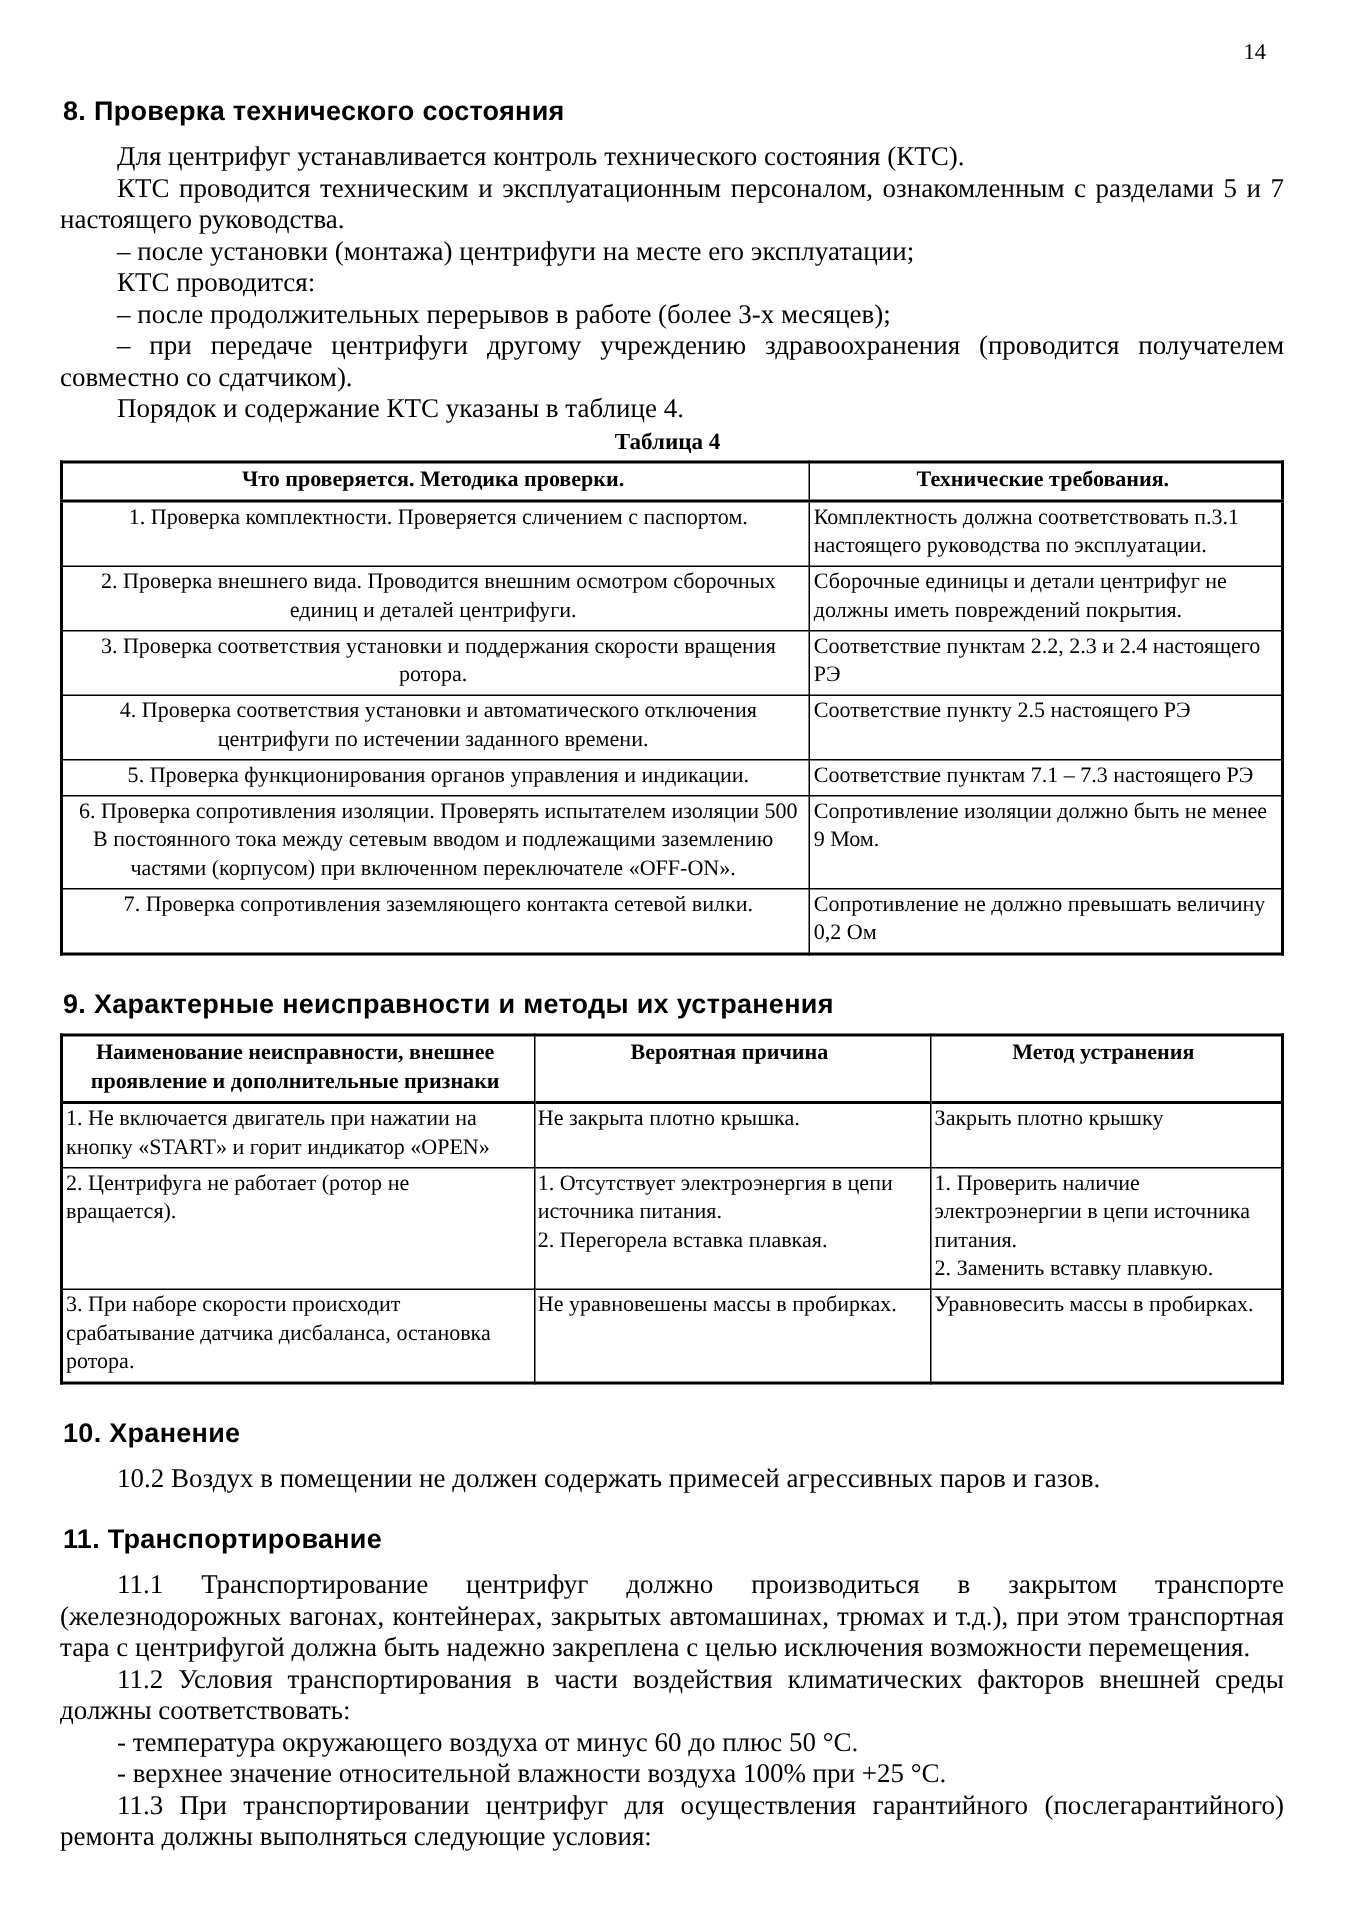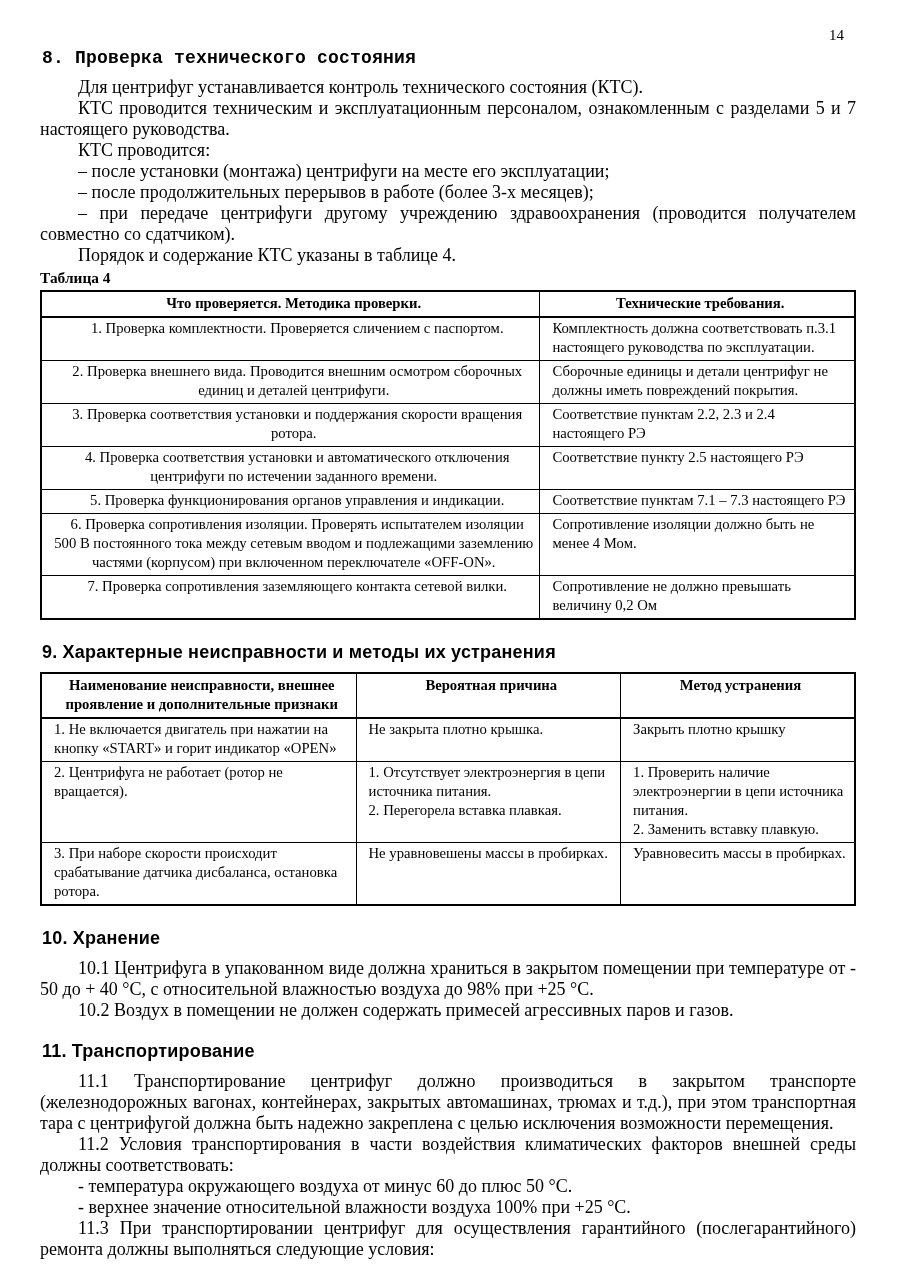--- a/index.html
+++ b/index.html
@@ -23,47 +23,47 @@
     padding-right: 12px;
     line-height: 18px;
   }
   h2.sec-title {
     font-family: "Liberation Sans", sans-serif;
     font-weight: bold;
     font-size: 18px;
     margin: 20px 0 9px 2px;
     letter-spacing: 0.2px;
   }
-  h2.first { margin-top: 4px; font-family: Liberation Mono, monospace; }
+  h2.first { margin-top: 20px; }
   p.body-par {
     margin: 0;
     font-size: 18px;
     line-height: 21px;
     text-align: justify;
     text-indent: 38px;
   }
   .tbl-caption {
     font-weight: bold;
     font-size: 15.4px;
-    text-align: left;
+    text-align: center;
     margin: 2px 6px 2px 0;
     line-height: 20px;
   }
   table.doc-table {
     width: 100%;
     border-collapse: collapse;
     border: 2px solid #000;
     table-layout: fixed;
     margin: 0 0 2px 0;
   }
   table.doc-table th, table.doc-table td {
     border: 1px solid #000;
     font-size: 14.7px;
     line-height: 19px;
-    padding: 1px 6px 3px 12px;
+    padding: 1px 6px 3px 2px;
     vertical-align: top;
     white-space: pre-line;
   }
   table.doc-table th {
     text-align: center;
     font-weight: bold;
     border-bottom: 2px solid #000;
     padding-top: 2px;
   }
   table.doc-table td.num-indent { text-indent: 7px; text-align: center; }
@@ -72,22 +72,22 @@
 </head>
 <body>
 
 <div class="page">
 
   <div class="page-number">14</div>
 
   <h2 class="sec-title first">8. Проверка технического состояния</h2>
   <p class="body-par">Для центрифуг устанавливается контроль технического состояния (КТС).</p>
   <p class="body-par">КТС проводится техническим и эксплуатационным персоналом, ознакомленным с разделами 5 и 7 настоящего руководства.</p>
+  <p class="body-par">– после установки (монтажа) центрифуги на месте его эксплуатации;</p>
   <p class="body-par">КТС проводится:</p>
-  <p class="body-par">– после установки (монтажа) центрифуги на месте его эксплуатации;</p>
   <p class="body-par">– после продолжительных перерывов в работе (более 3-х месяцев);</p>
   <p class="body-par">– при передаче центрифуги другому учреждению здравоохранения (проводится получателем совместно со сдатчиком).</p>
   <p class="body-par">Порядок и содержание КТС указаны в таблице 4.</p>
 
   <div class="tbl-caption">Таблица 4</div>
 
   <table class="doc-table">
     <colgroup>
         <col style="width:61.3%">
         <col style="width:38.7%">
@@ -112,21 +112,21 @@
     <tr>
       <td class="num-indent">4. Проверка соответствия установки и автоматического отключения центрифуги по истечении заданного времени.</td>
       <td>Соответствие пункту 2.5 настоящего РЭ</td>
     </tr>
     <tr>
       <td class="num-indent">5. Проверка функционирования органов управления и индикации.</td>
       <td>Соответствие пунктам 7.1 – 7.3 настоящего РЭ</td>
     </tr>
     <tr>
       <td class="num-indent">6. Проверка сопротивления изоляции. Проверять испытателем изоляции 500 В постоянного тока между сетевым вводом и подлежащими заземлению частями (корпусом) при включенном переключателе «OFF-ON».</td>
-      <td>Сопротивление изоляции должно быть не менее 4 Мом.</td>
+      <td>Сопротивление изоляции должно быть не менее 9 Мом.</td>
     </tr>
     <tr>
       <td class="num-indent">7. Проверка сопротивления заземляющего контакта сетевой вилки.</td>
       <td>Сопротивление не должно превышать величину  0,2 Ом</td>
     </tr>
   </tbody>
     </table>
 
   <h2 class="sec-title sec9-gap">9. Характерные неисправности и методы их устранения</h2>
 
@@ -156,21 +156,20 @@
     </tr>
     <tr>
       <td>3. При наборе скорости происходит срабатывание датчика дисбаланса, остановка ротора.</td>
       <td>Не уравновешены массы в пробирках.</td>
       <td>Уравновесить массы в пробирках.</td>
     </tr>
   </tbody>
     </table>
 
   <h2 class="sec-title">10. Хранение</h2>
-  <p class="body-par">10.1 Центрифуга в упакованном виде должна храниться в закрытом помещении при температуре от - 50 до + 40 °С, с относительной влажностью воздуха до 98% при +25 °С.</p>
   <p class="body-par">10.2 Воздух в помещении не должен содержать примесей агрессивных паров и газов.</p>
 
   <h2 class="sec-title">11. Транспортирование</h2>
   <p class="body-par">11.1 Транспортирование центрифуг должно производиться в закрытом транспорте (железнодорожных вагонах, контейнерах, закрытых автомашинах, трюмах и т.д.), при этом транспортная тара с центрифугой должна быть надежно закреплена с целью исключения возможности перемещения.</p>
   <p class="body-par">11.2 Условия транспортирования в части воздействия климатических факторов внешней среды должны соответствовать:</p>
   <p class="body-par">- температура окружающего воздуха от минус 60 до плюс 50 °С.</p>
   <p class="body-par">- верхнее значение относительной влажности воздуха 100% при +25 °С.</p>
   <p class="body-par">11.3 При транспортировании центрифуг для осуществления гарантийного (послегарантийного) ремонта должны выполняться следующие условия:</p>
 
 </div>

